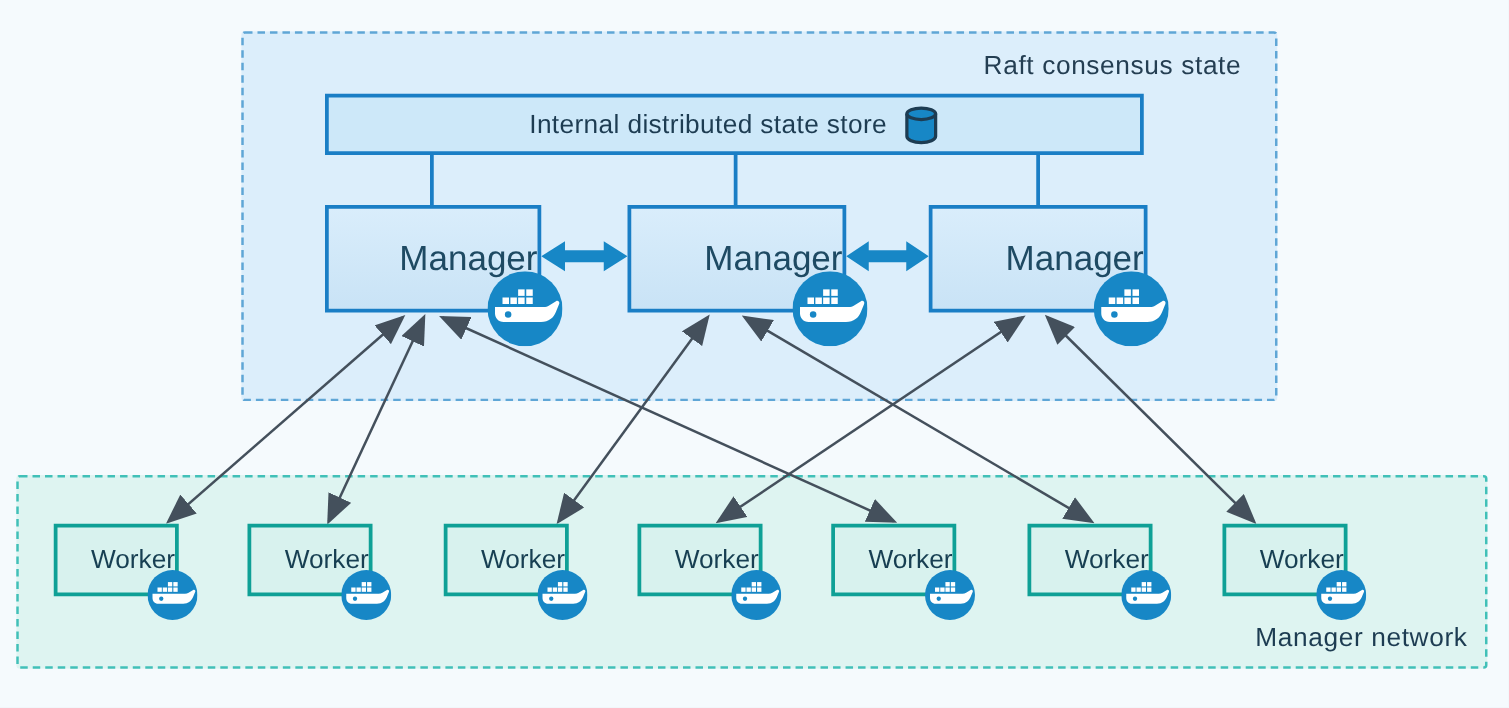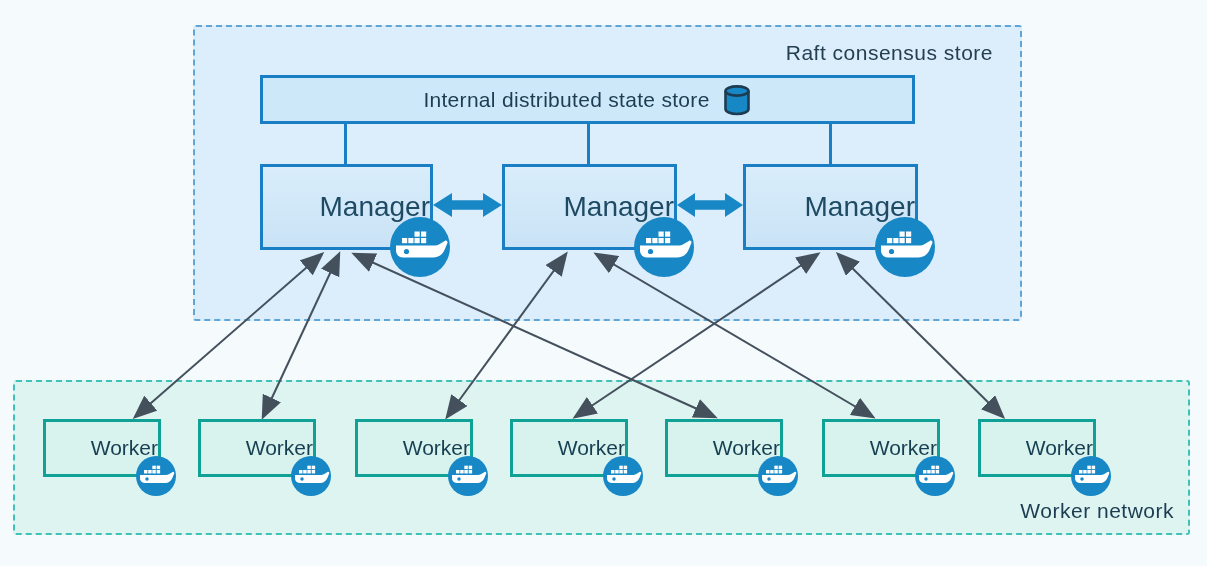--- a/index.html
+++ b/index.html
@@ -45,45 +45,45 @@
     position:absolute;box-sizing:border-box;
     display:flex;align-items:center;justify-content:flex-end;
   }
   .manager{
     top:164px;height:86px;width:175px;
     background:linear-gradient(#d9edfb,#c9e3f6);
     border:3px solid #1a7ec5;
   }
   .manager .node-label{font-size:28px;color:#1e4a63;}
   .worker{
-    top:419px;height:58px;width:118px;
+    top:419px;height:58px;width:100px;
     background:#d8f2ee;border:3px solid #0fa096;padding-left:10px;
   }
   .worker .node-label{font-size:21px;color:#173f52;}
   
   .whale-slot{position:absolute;line-height:0;}
   .manager .whale-slot{right:-20px;bottom:-30px;width:60px;height:60px;}
   .worker  .whale-slot{right:-18px;bottom:-22px;width:40px;height:40px;}
   .whale-slot svg{width:100%;height:100%;display:block;}
   
   .peer-arrow{position:absolute;top:190px;height:30px;}
   .links-svg{position:absolute;left:0;top:0;width:1207px;height:566px;pointer-events:none;}
   .link-line{stroke:#44505c;stroke-width:2px;}
 </style>
 </head>
 <body>
 
 <div class="canvas">
 
   <div class="raft-group">
-    <div class="raft-label">Raft consensus store</div>
+    <div class="raft-label">Raft consensus state</div>
   </div>
 
   <div class="gossip-group">
-    <div class="gossip-label">Worker network</div>
+    <div class="gossip-label">Manager network</div>
   </div>
 
   <div class="connector" style="left:344px"></div>
   <div class="connector" style="left:587px"></div>
   <div class="connector" style="left:829px"></div>
 
   <svg class="links-svg" viewBox="0 0 1207 566" xmlns="http://www.w3.org/2000/svg">
     <defs>
       <marker id="ah" viewBox="0 0 12 10" markerWidth="12" markerHeight="10" refX="10.5" refY="5" orient="auto-start-reverse">
         <path d="M0,0 L12,5 L0,10 Z" fill="#44505c"></path>

